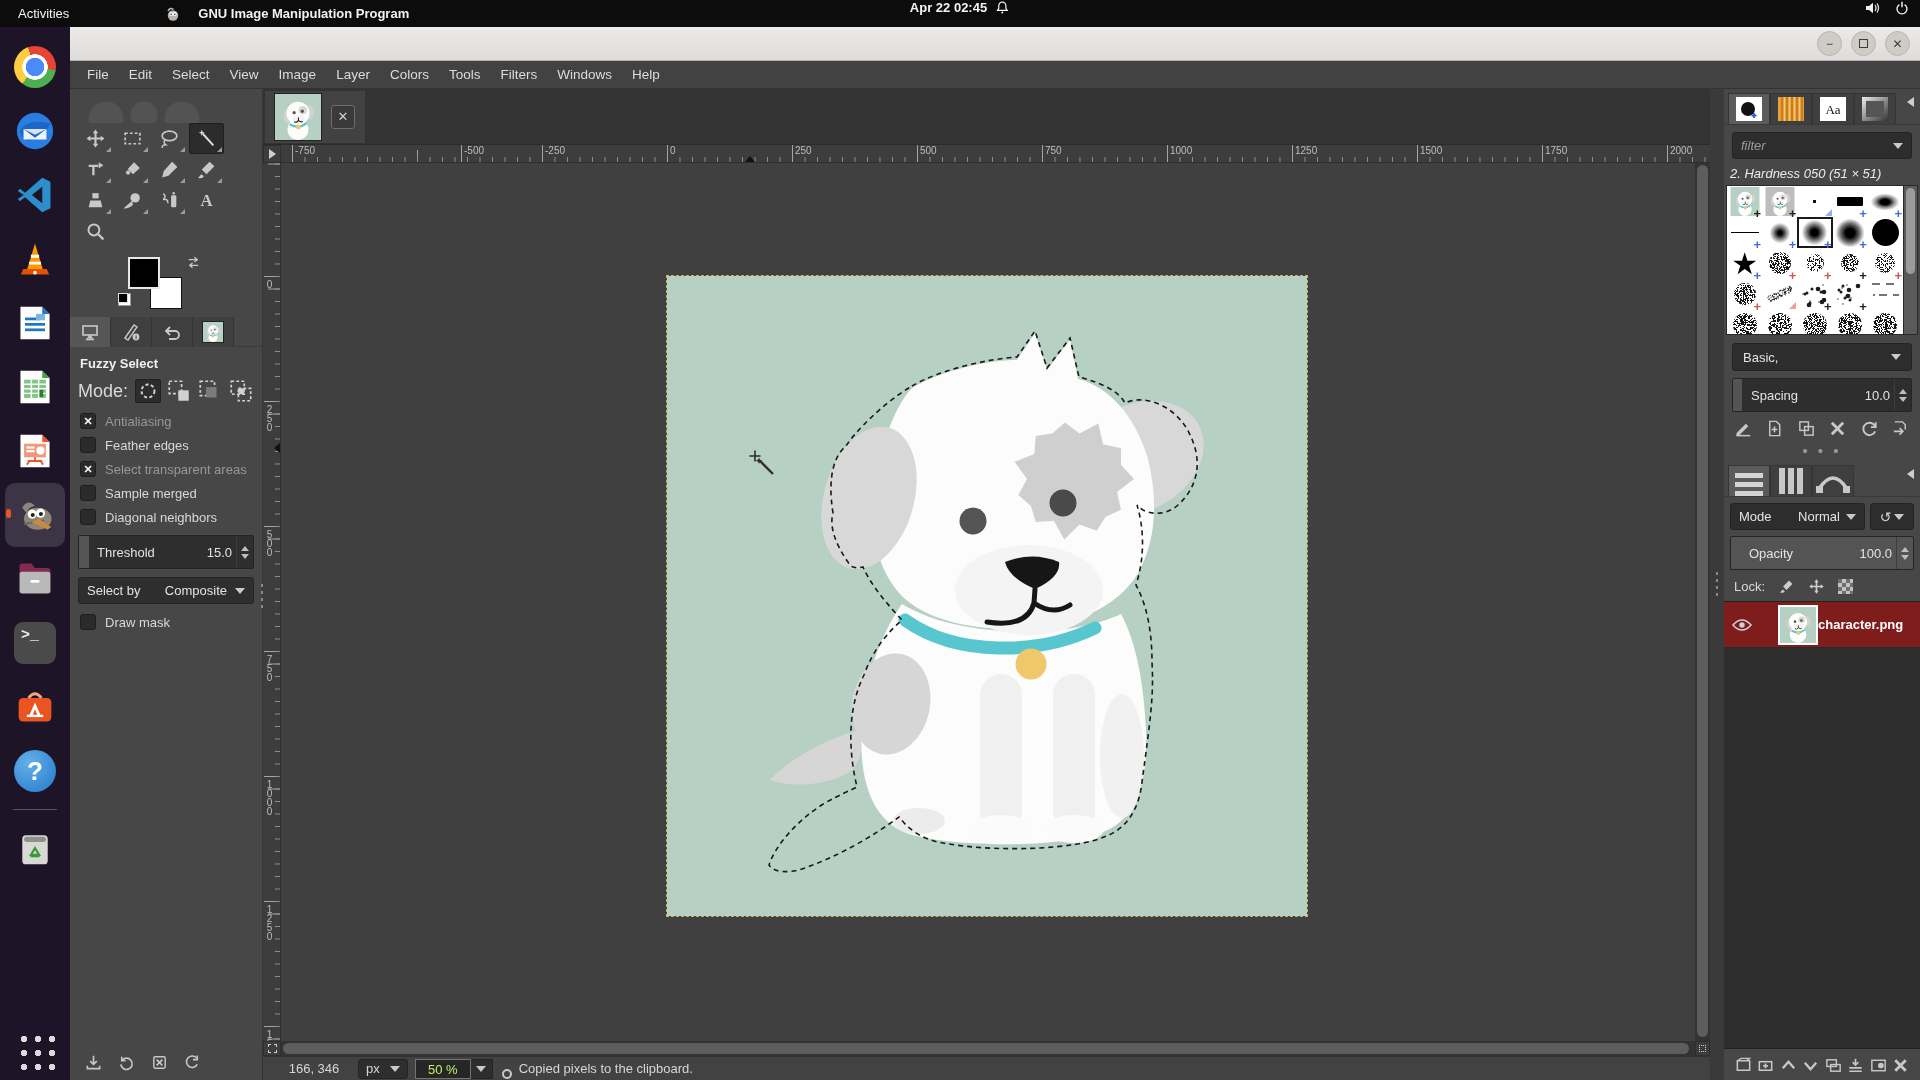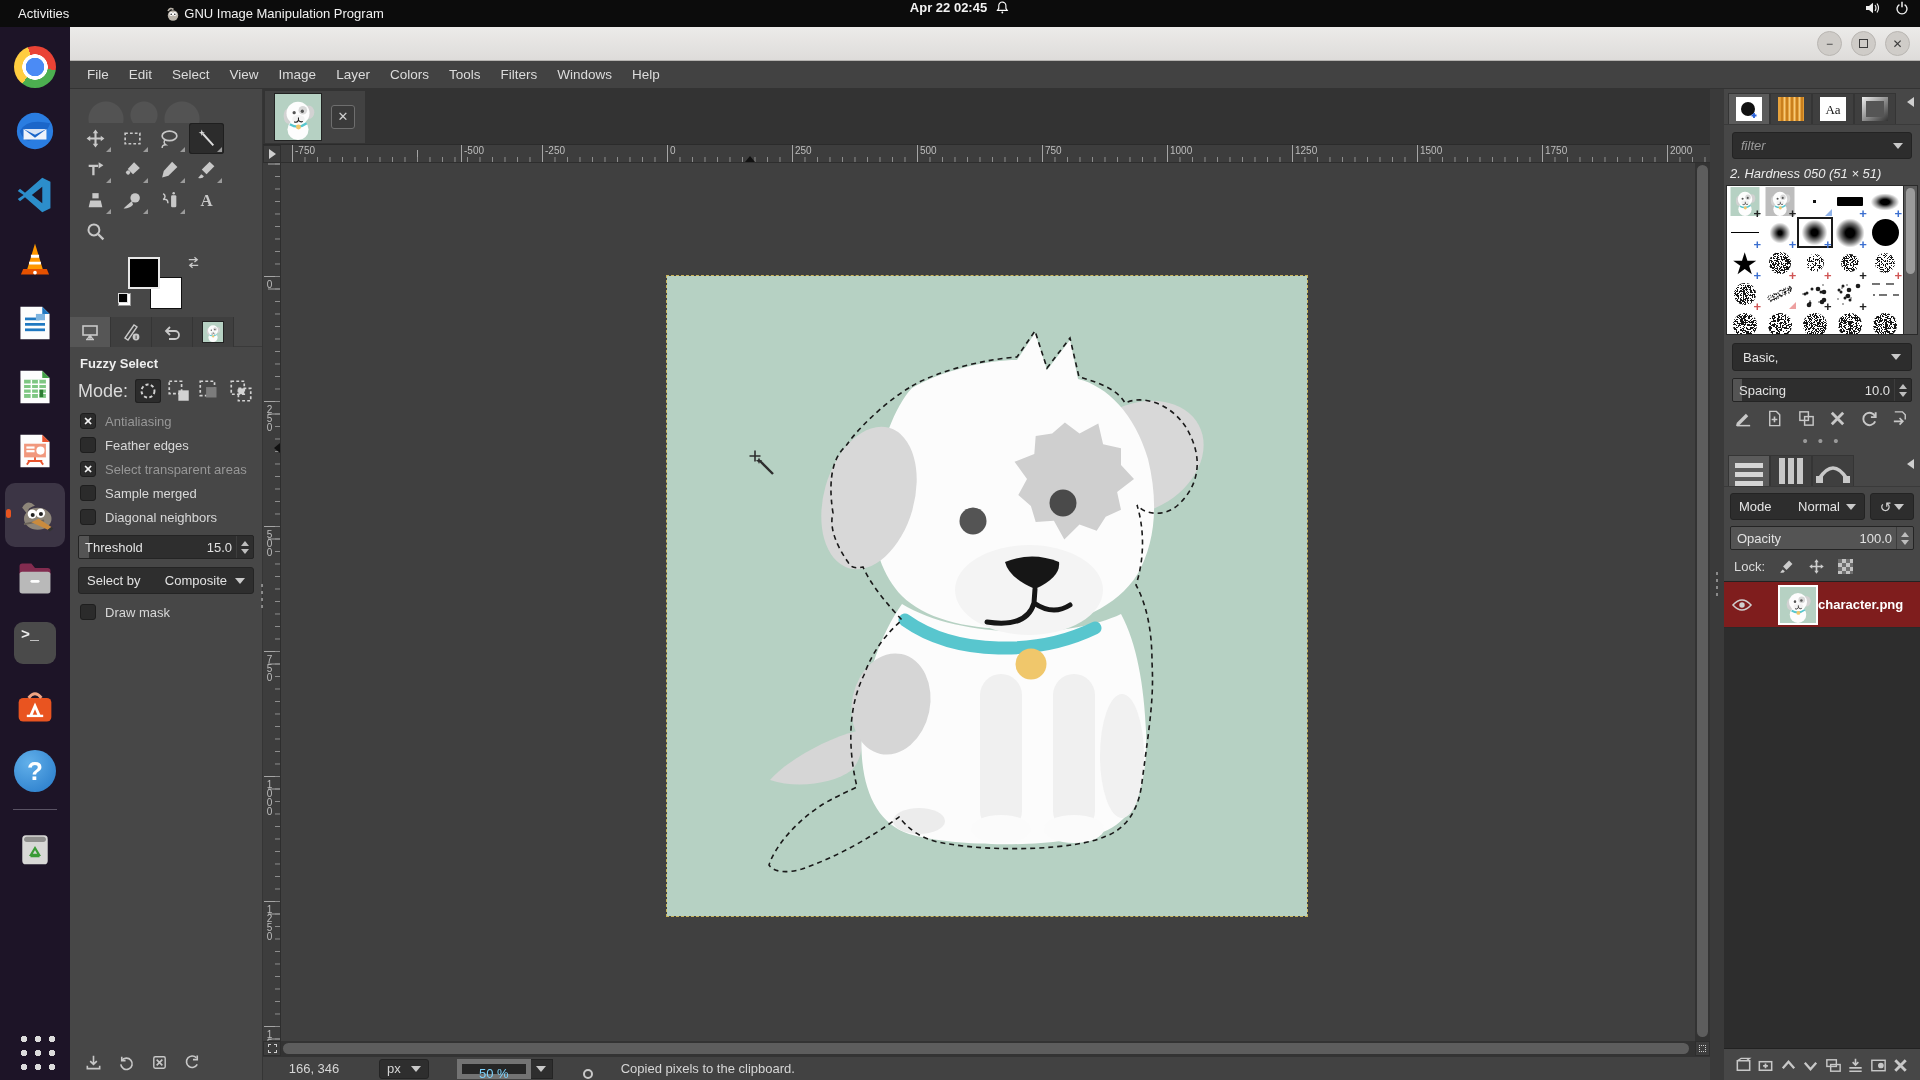--- a/index.html
+++ b/index.html
@@ -4,21 +4,21 @@
 <style>
   * { margin:0; padding:0; box-sizing:border-box; }
   html,body { width:1920px; height:1080px; overflow:hidden; background:#000;
     font-family:"Liberation Sans", sans-serif; }
   .screen { position:relative; width:1920px; height:1080px; background:#2a2a2a; }
 
   
   .topbar { position:absolute; left:0; top:0; width:1920px; height:27px; background:#0c0c0c;
     color:#f2f2f2; display:flex; font-size:13px; z-index:50; }
   .tb-activities { padding:0 18px; height:100%; display:flex; align-items:center; }
-  .tb-app { display:flex; align-items:center; gap:3px; margin-left:78px; font-weight:normal; }
+  .tb-app { display:flex; align-items:center; gap:17px; margin-left:78px; font-weight:bold; }
   .tb-clock { position:absolute; left:50%; transform:translateX(-50%); display:flex; gap:8px; align-items:center; font-weight:bold; }
   .tb-right { position:absolute; right:10px; display:flex; gap:14px; align-items:center; }
   .tb-icon svg { display:block; }
 
   
   .dock { position:absolute; left:0; top:27px; width:70px; height:1053px; background:#1d1427;
     display:flex; flex-direction:column; align-items:center; padding-top:8px; z-index:40; }
   .dock-item { position:relative; width:60px; height:64px; display:flex; align-items:center; justify-content:center; border-radius:10px; }
   .dock-item.active { background:rgba(255,255,255,.14); }
   .dock-item.active::before { content:""; position:absolute; left:1px; top:26px; width:5px; height:9px; background:#e95420; border-radius:3px; }
@@ -78,22 +78,22 @@
   .to-title { font-size:13px; font-weight:bold; color:#efefef; padding:9px 10px 6px 10px; }
   .mode-row { display:flex; align-items:center; gap:5px; padding:2px 8px 6px 8px; }
   .mode-label { color:#dadada; font-size:18px; margin-right:2px; }
   .mode-btn { width:27px; height:24px; border-radius:3px; display:flex; align-items:center; justify-content:center; }
   .mode-btn.active { background:#2c2c2c; box-shadow:0 0 0 1px #202020 inset; }
   .check-row { display:flex; align-items:center; gap:9px; padding:4px 10px; }
   .cbox { width:16px; height:16px; border-radius:3px; background:#2b2b2b; border:1px solid #1e1e1e;
     color:#f3f3f3; font-size:11px; font-weight:bold; display:flex; align-items:center; justify-content:center; line-height:1; }
   .check-row .clabel { font-size:13px; color:#d8d8d8; }
   .check-row.checked .clabel { color:#979797; }
-  .slider { position:relative; height:24px; background:#2e2e2e; border:1px solid #242424; border-radius:2px;
-    display:flex; align-items:center; margin:6px 8px 0 8px; overflow:hidden; }
+  .slider { position:relative; height:34px; background:#2e2e2e; border:1px solid #242424; border-radius:2px;
+    display:flex; align-items:center; margin:6px 8px 0 8px; overflow:hidden;padding-left:12px; }
   .slider .fill { position:absolute; left:0; top:0; bottom:0; background:#545454; }
   .slider .sl-label { position:relative; font-size:13px; color:#e2e2e2; padding-left:6px; flex:1; }
   .slider .sl-value { position:relative; font-size:13px; color:#e2e2e2; padding-right:4px; }
   .spin { display:flex; flex-direction:column; justify-content:center; gap:3px; padding:0 4px; border-left:1px solid #3d3d3d; height:100%; position:relative; }
   .car-up { width:0; height:0; border-left:4px solid transparent; border-right:4px solid transparent; border-bottom:5px solid #bdbdbd; }
   .car-dn { width:0; height:0; border-left:4px solid transparent; border-right:4px solid transparent; border-top:5px solid #bdbdbd; }
   .selectby { height:27px; margin:8px 8px 0 8px; background:#2e2e2e; border:1px solid #242424; border-radius:3px;
     display:flex; align-items:center; font-size:13px; color:#e2e2e2; padding:0 8px; }
   .selectby .sb-val { margin-left:auto; display:flex; align-items:center; gap:8px; }
   .lp-footer { margin-top:auto; display:flex; gap:14px; padding:6px 12px 8px 14px; }
@@ -128,25 +128,25 @@
   .cursor { position:absolute; left:467px; top:286px; width:30px; height:30px; }
   .vscroll { width:15px; background:#333; position:relative; }
   .vscroll .thumb { position:absolute; left:2px; right:2px; top:2px; bottom:4px; background:#5d5d5d; border-radius:6px; }
   .hscrollrow { height:15px; display:flex; }
   .qmask { width:18px; background:#3d3d3d; border:1px solid #2e2e2e; display:flex; align-items:center; justify-content:center; }
   .qmask span { width:9px; height:9px; border:1px dashed #cfcfcf; }
   .hscroll { flex:1; background:#333; position:relative; }
   .hscroll .thumb { position:absolute; top:2px; bottom:2px; left:2px; right:6px; background:#5d5d5d; border-radius:6px; }
   .navbtn { width:15px; background:#3d3d3d; border:1px solid #2e2e2e; display:flex; align-items:center; justify-content:center; }
   .navbtn span { width:7px; height:7px; border:1px dotted #cfcfcf; }
-  .statusbar { height:24px; background:#424242; border-top:1px solid #333; display:flex; align-items:center; gap:28px; padding-left:14px; color:#d6d6d6; font-size:13px; }
+  .statusbar { height:24px; background:#424242; border-top:1px solid #333; display:flex; align-items:center; gap:7px; padding-left:14px; color:#d6d6d6; font-size:13px; }
   .pos-label { width:74px; text-align:center; }
   .unit-dd { height:20px; background:#2e2e2e; border:1px solid #242424; border-radius:3px; display:flex; align-items:center; gap:10px; padding:0 7px; }
   .zoom-combo { display:flex; align-items:center; }
-  .zoom-val { height:20px; width:74px; background:#262626; border:5px solid #737373; color:#7dd3fc; text-align:center; line-height:19px; }
+  .zoom-val { height:20px; width:56px; background:#262626; border:1px solid #737373; color:#bef264; text-align:center; line-height:19px; }
   .zoom-dd { height:20px; width:22px; background:#2e2e2e; border:1px solid #242424; border-left:none; display:flex; align-items:center; justify-content:center; }
   .busy-ring { width:10px; height:10px; border:2px solid #c8c8c8; border-radius:50%; margin-left:2px; align-self:end; margin-bottom:1px; }
 
   .vdivider { width:14px; background:#3a3a3a; position:relative; }
   .grip { position:absolute; top:50%; left:50%; transform:translate(-50%,-50%); width:6px; height:30px;
     background:radial-gradient(circle 1.5px, #8a8a8a 97%, transparent), radial-gradient(circle 1.5px, #8a8a8a 97%, transparent);
     background-size:6px 7px; }
   .lgrip { position:absolute; left:-4px; top:493px; width:6px; height:30px; z-index:5;
     background:radial-gradient(circle 1.5px, #8a8a8a 97%, transparent); background-size:6px 7px; }
 

